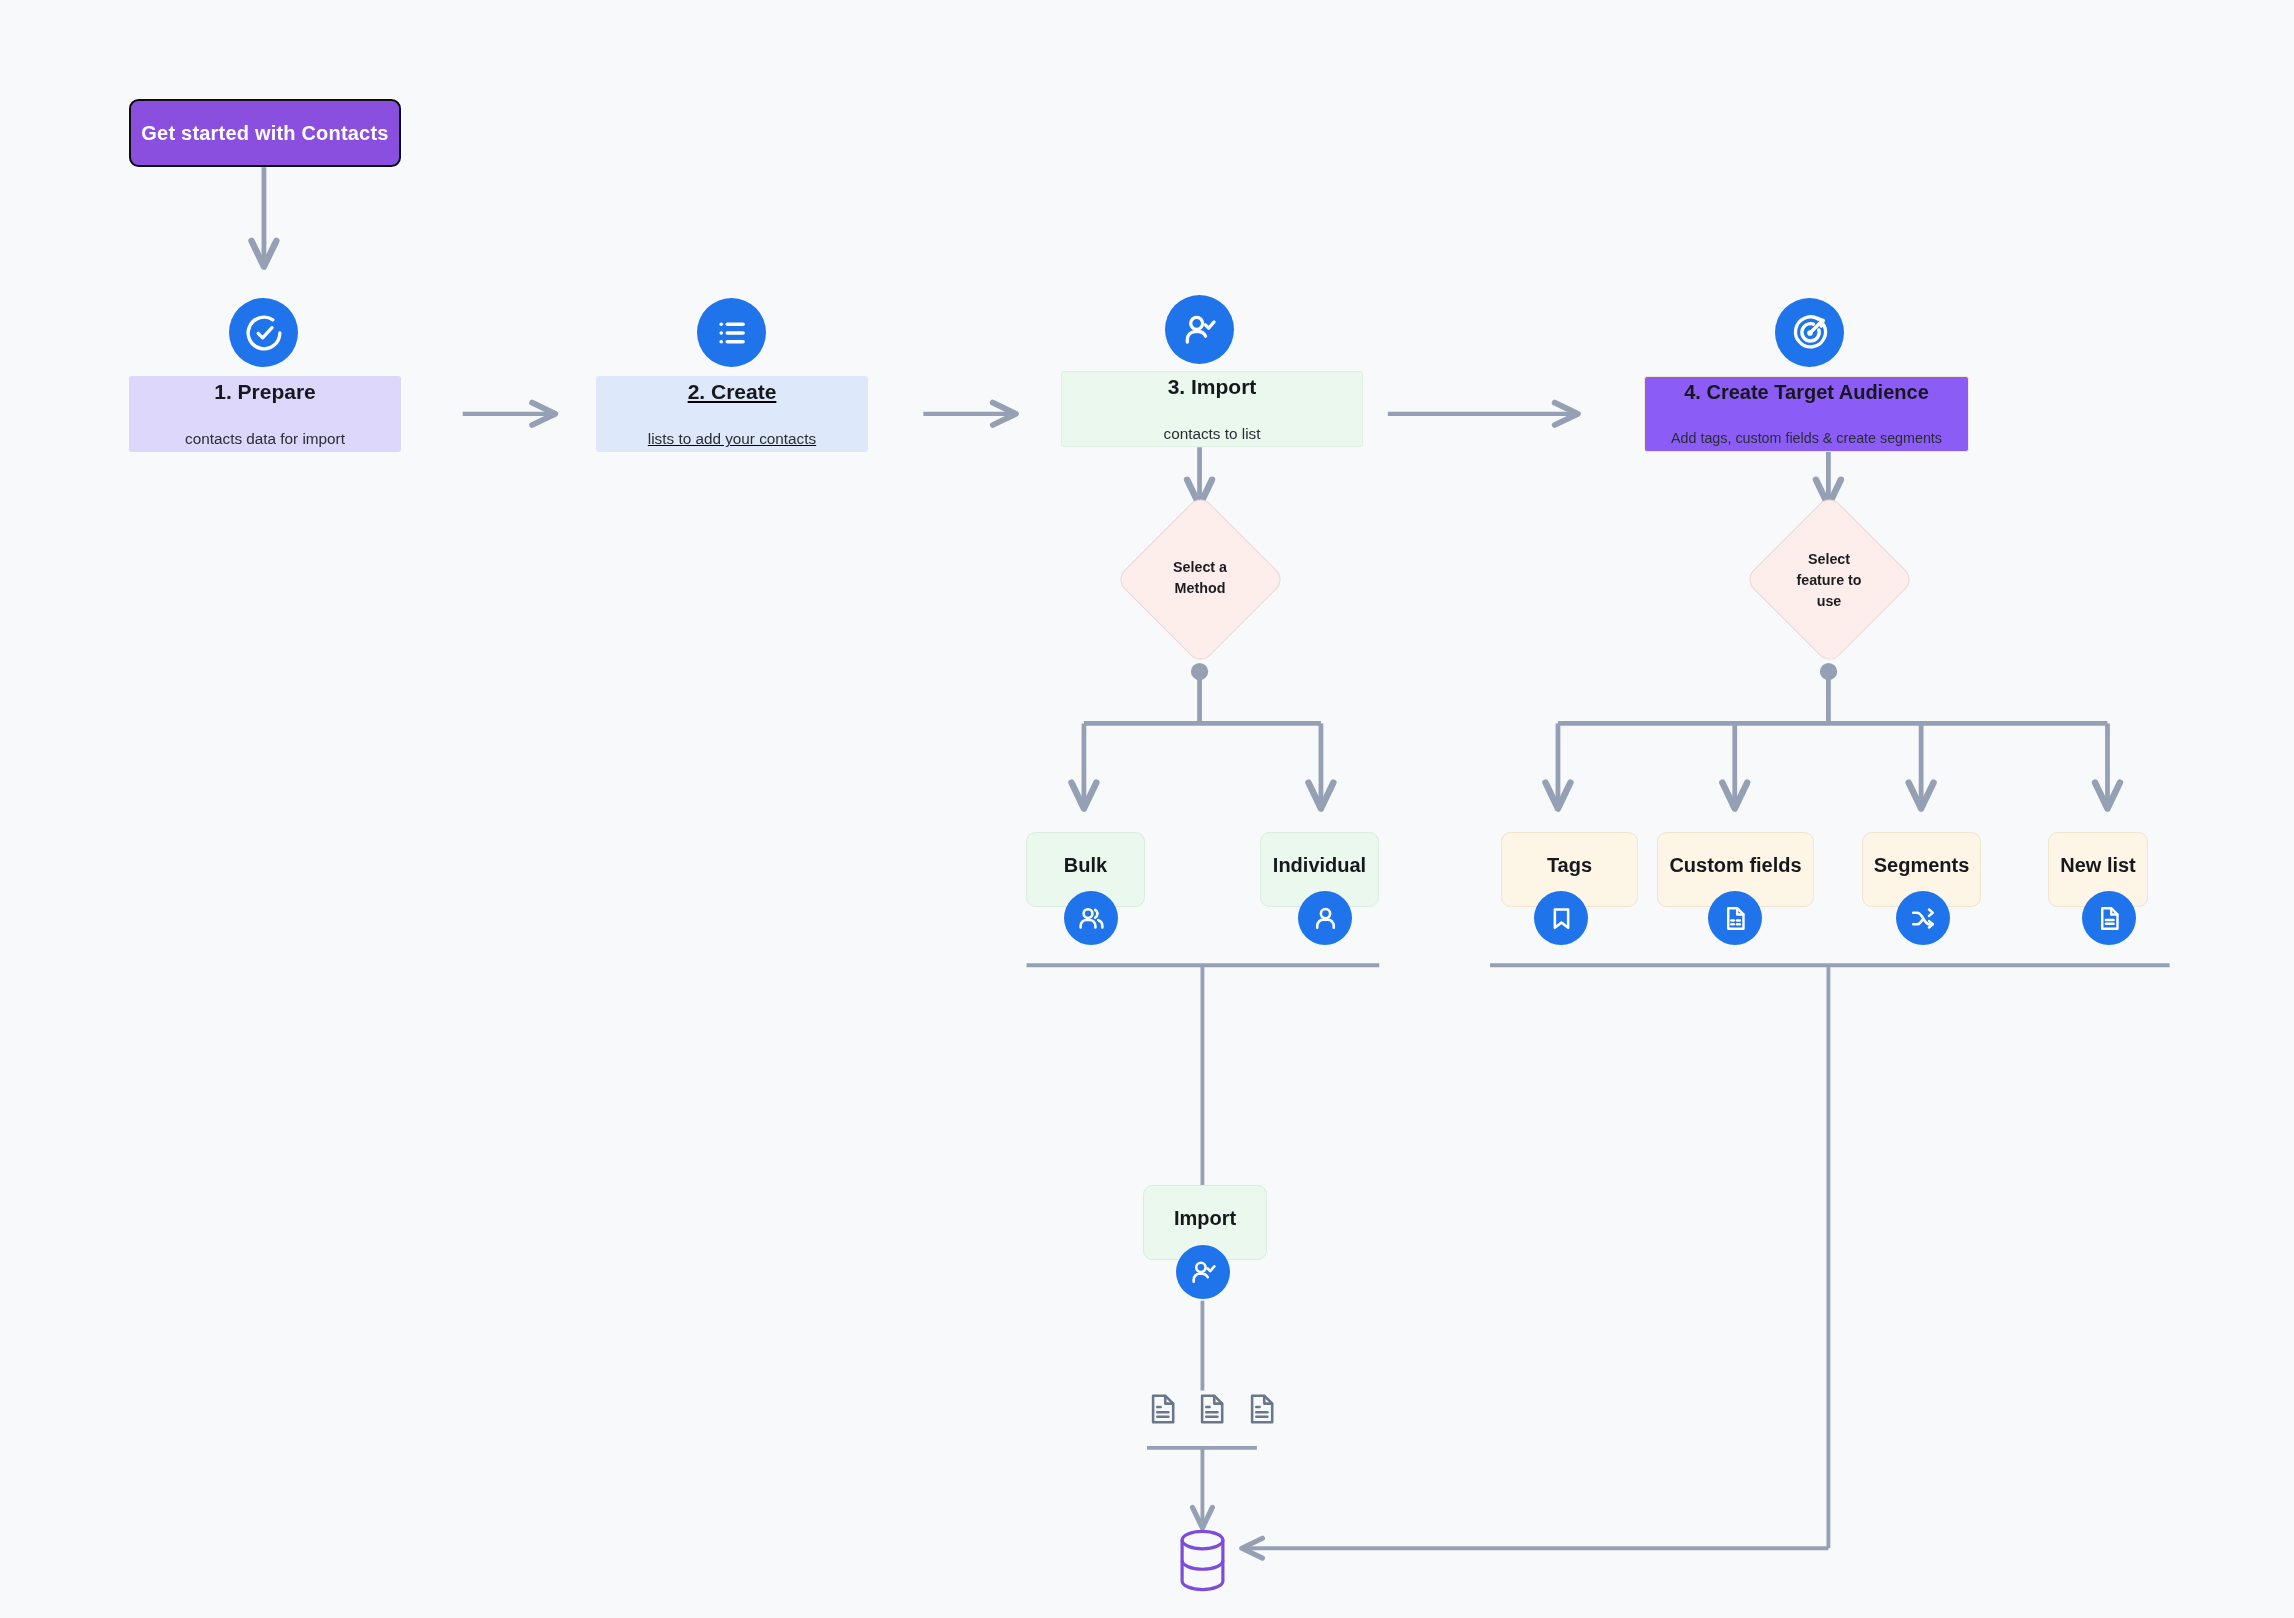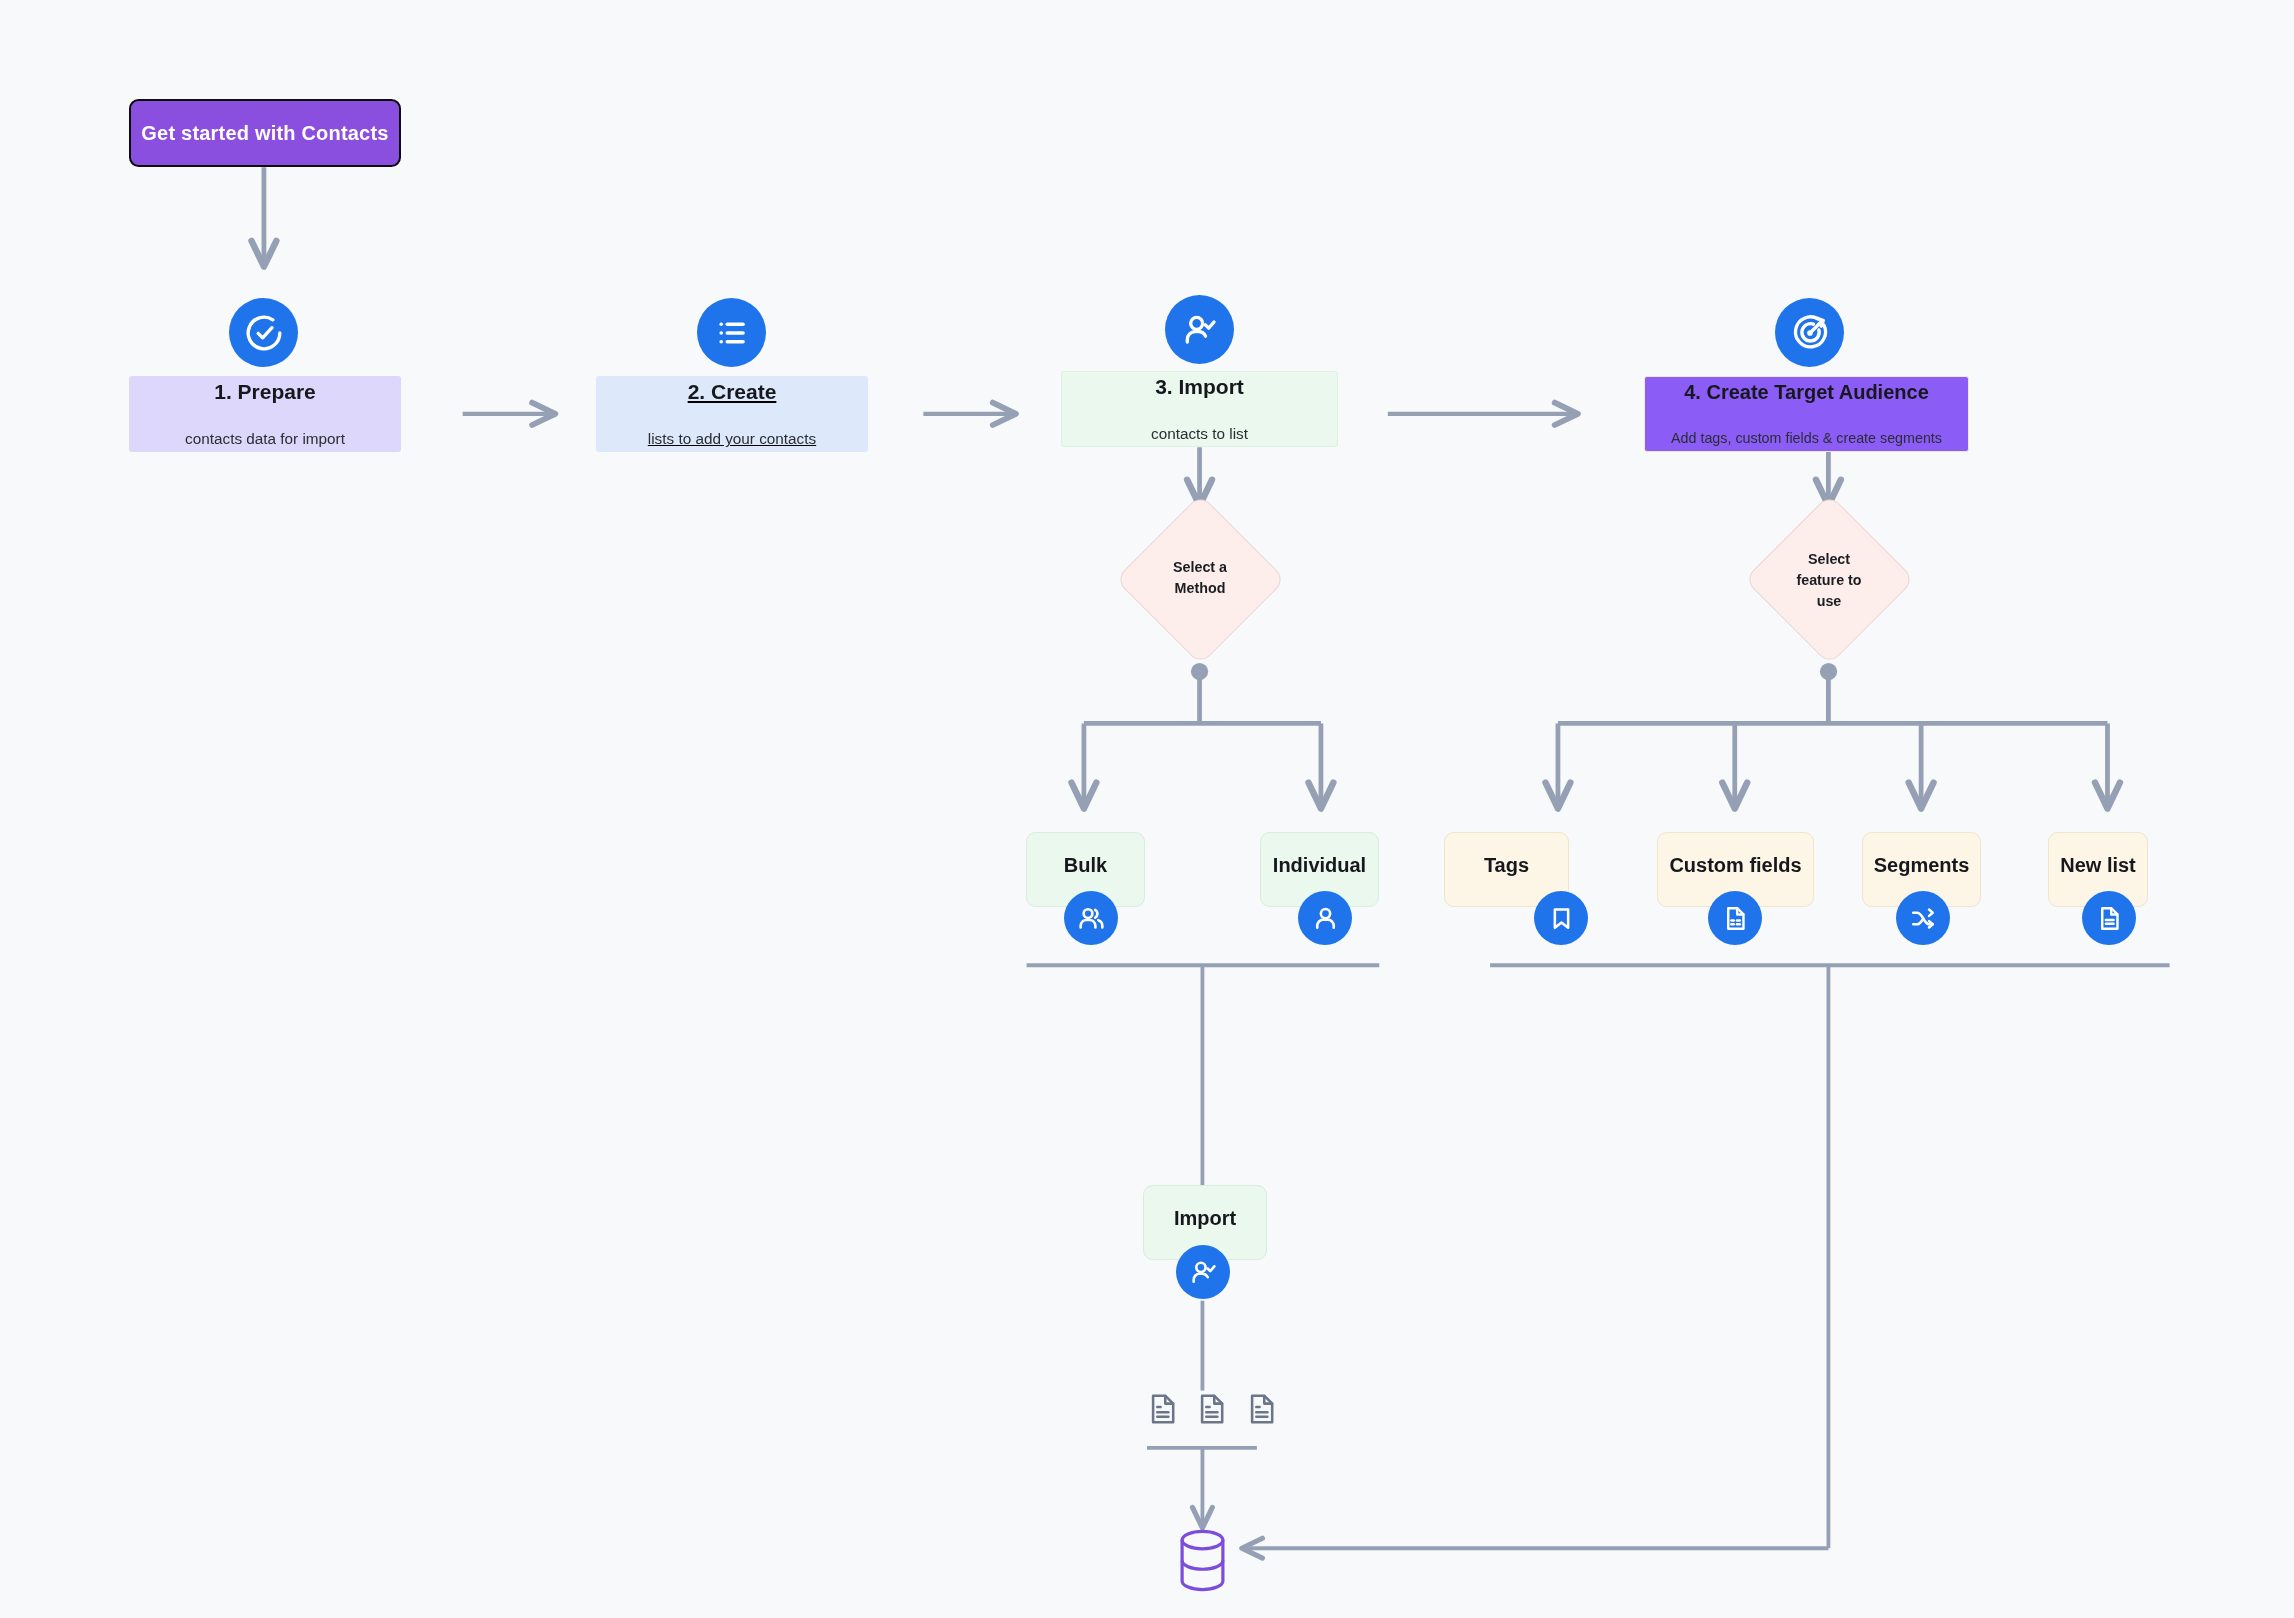--- a/index.html
+++ b/index.html
@@ -142,21 +142,21 @@
     <div class="step-sub">lists to add your contacts</div>
   </div>
 
   <div class="circle-icon" style="left:1165px;top:295px;width:69px;height:69px;">
     <svg width="40" height="40" viewBox="0 0 24 24" fill="none" stroke="#fff" stroke-width="2" stroke-linecap="round" stroke-linejoin="round">
       <circle cx="10" cy="8" r="3.6"></circle>
       <path d="M4.4 19.2v-1.6a4.6 4.6 0 0 1 4.6-4.6h2.1a4.6 4.6 0 0 1 4.2 2.7"></path>
       <path d="M15.2 8.9l2 2 3.2-3.7"></path>
     </svg>
   </div>
-  <div class="node step-card mint" style="left:1061px;top:371px;width:277px;height:76px;">
+  <div class="node step-card mint" style="left:1061px;top:371px;width:302px;height:76px;">
     <div class="step-title">3. Import</div>
     <div class="step-sub">contacts to list</div>
   </div>
 
   <div class="circle-icon" style="left:1775px;top:298px;width:69px;height:69px;">
     <svg width="40" height="40" viewBox="0 0 24 24" fill="none" stroke="#fff" stroke-width="2" stroke-linecap="round" stroke-linejoin="round">
       <path d="M20.3 7.2a9 9 0 1 1-3.4-3.6"></path>
       <path d="M17.3 10.1a5.2 5.2 0 1 1-3.2-3.4"></path>
       <circle cx="12" cy="12" r="1.7" fill="#fff" stroke="none"></circle>
       <path d="M12 12 l7.2-7.2"></path>
@@ -202,21 +202,21 @@
   <div class="node branch-card green" style="left:1260px;top:832px;width:119px;height:75px;">
     <span>Individual</span>
   </div>
   <div class="circle-icon" style="left:1298px;top:891px;width:54px;height:54px;">
     <svg width="31" height="31" viewBox="0 0 24 24" fill="none" stroke="#fff" stroke-width="2" stroke-linecap="round" stroke-linejoin="round">
       <circle cx="12" cy="8.2" r="3.6"></circle>
       <path d="M5.6 19.2v-1.5a4.8 4.8 0 0 1 4.8-4.8h3.2a4.8 4.8 0 0 1 4.8 4.8v1.5"></path>
     </svg>
   </div>
 
-  <div class="node branch-card cream" style="left:1444px;top:832px;width:125px;height:75px;">
+  <div class="node branch-card cream" style="left:1501px;top:832px;width:137px;height:75px;">
     <span>Tags</span>
   </div>
   <div class="circle-icon" style="left:1534px;top:891px;width:54px;height:54px;">
     <svg width="29" height="29" viewBox="0 0 24 24" fill="none" stroke="#fff" stroke-width="2.1" stroke-linecap="round" stroke-linejoin="round">
       <path d="M6.5 4.5h11v15.2l-5.5-4.4-5.5 4.4z"></path>
     </svg>
   </div>
 
   <div class="node branch-card cream" style="left:1657px;top:832px;width:157px;height:75px;">
     <span>Custom fields</span>

